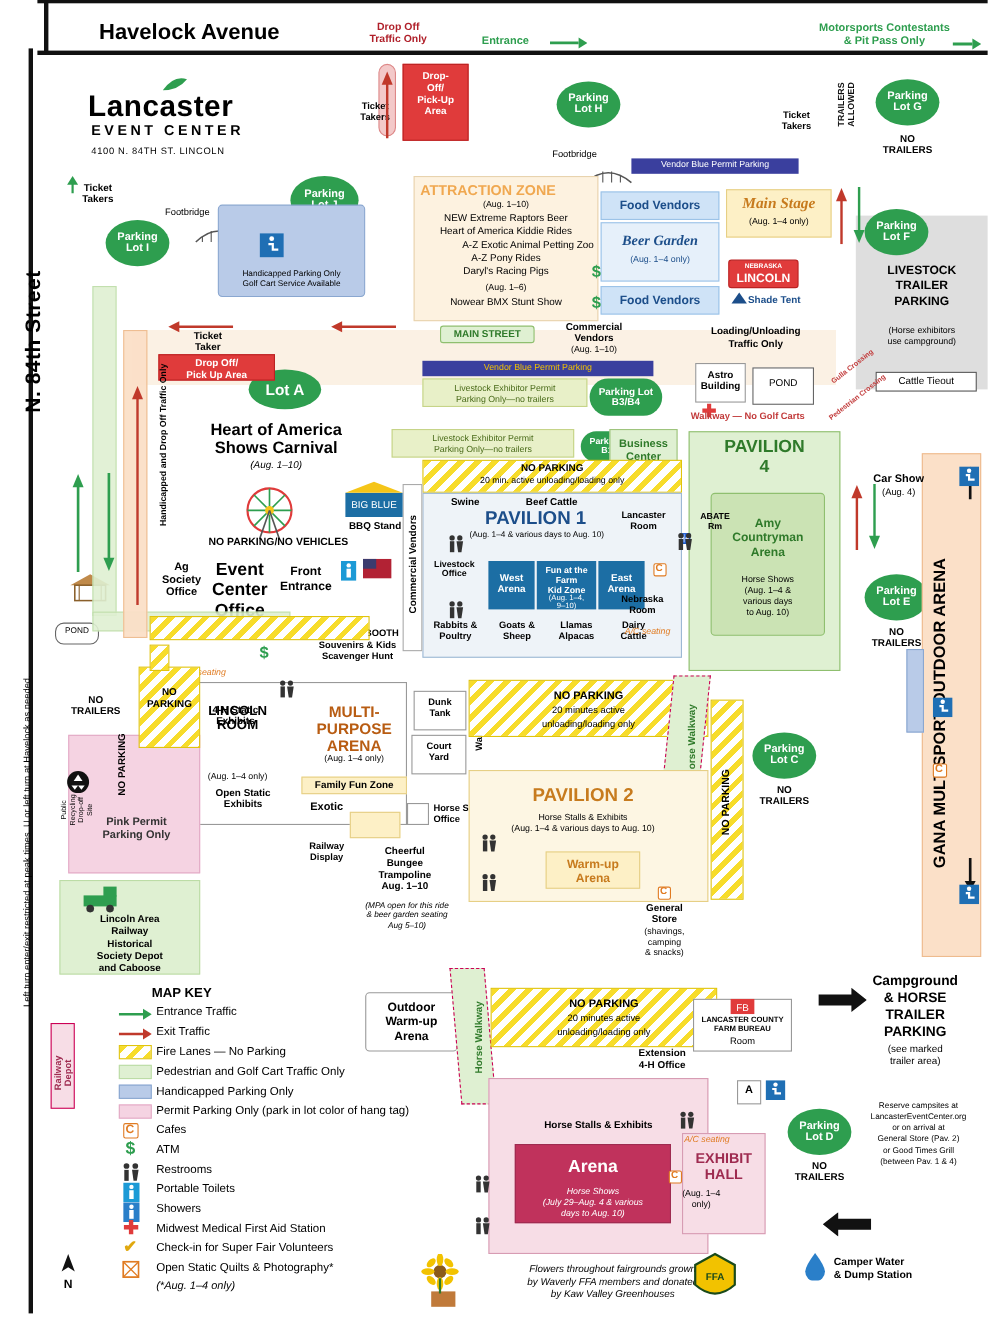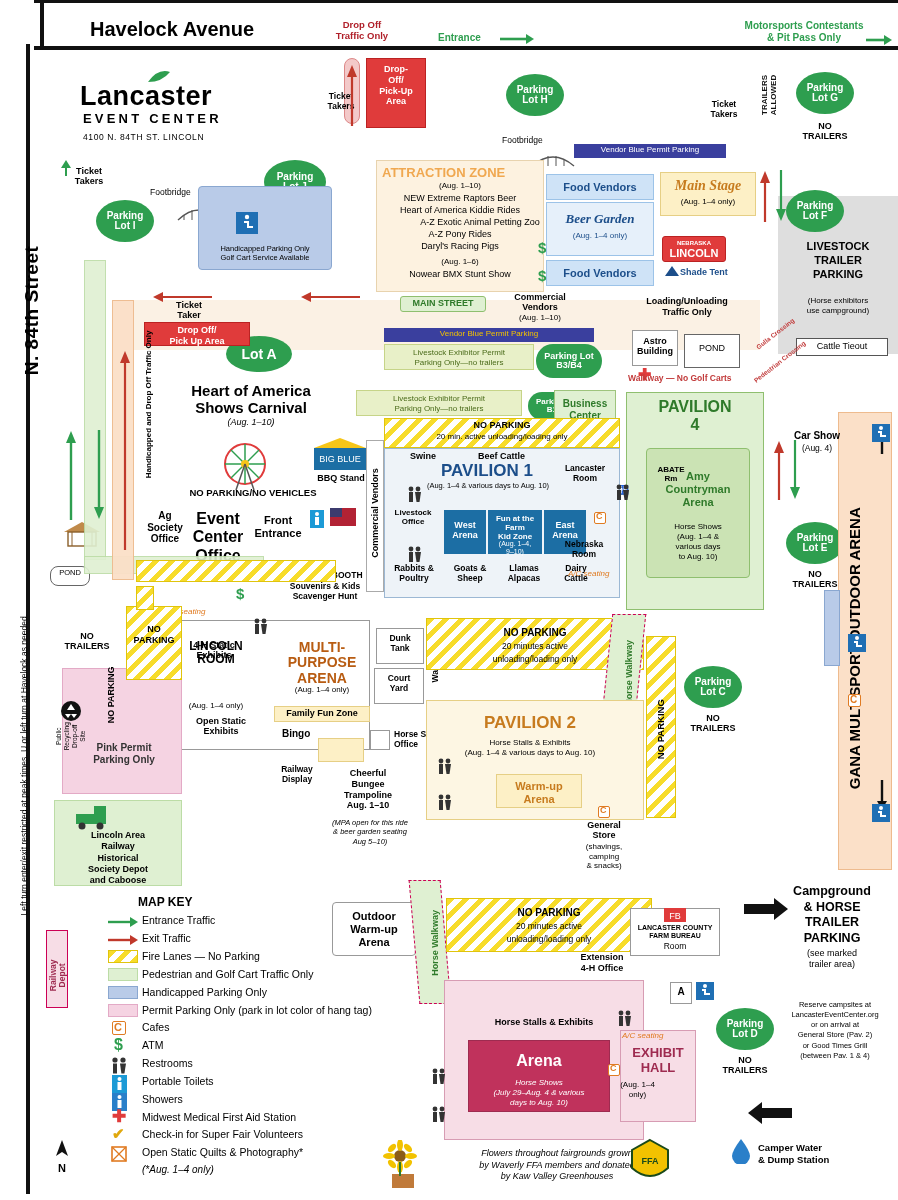--- a/index.html
+++ b/index.html
@@ -191,21 +191,21 @@
 <div class="lbl b" style="left:628px;top:374px;font-size:8.5px;color:#c23b3b;">Walkway — No Golf Carts</div>
 
 <div class="box hatchy" style="left:384px;top:418px;width:236px;height:30px;"></div>
 <div class="lbl b ctr" style="left:384px;top:420px;width:236px;font-size:9px;line-height:1.25;">NO PARKING<br><span style="font-size:8px;font-weight:normal;">20 min. active unloading/loading only</span></div>
 
 <div class="box" style="left:626px;top:392px;width:138px;height:218px;background:#dff0d2;border:1.5px solid #8fbf6f;"></div>
 <div class="lbl b ctr" style="left:630px;top:398px;width:130px;font-size:16px;color:#2f7a2a;line-height:1.1;">PAVILION<br>4</div>
 <div class="box" style="left:646px;top:448px;width:104px;height:130px;background:#cbe3b4;border:1px solid #8fbf6f;border-radius:4px;"></div>
 <div class="lbl b ctr" style="left:646px;top:470px;width:104px;font-size:11px;color:#2f7a2a;line-height:1.2;">Amy<br>Countryman<br>Arena</div>
 <div class="lbl ctr" style="left:646px;top:522px;width:104px;font-size:8px;line-height:1.25;">Horse Shows<br>(Aug. 1–4 &amp;<br>various days<br>to Aug. 10)</div>
-<div class="lbl b ctr" style="left:653px;top:466px;width:36px;font-size:8px;line-height:1.1;">ABATE<br>Rm</div>
+<div class="lbl b ctr" style="left:632px;top:466px;width:36px;font-size:8px;line-height:1.1;">ABATE<br>Rm</div>
 <div class="lbl" style="left:618px;top:486px;font-size:9px;">🚻</div>
 
 <div class="box" style="left:384px;top:448px;width:236px;height:150px;background:#eef3f8;border:1.5px solid #9cb8d4;"></div>
 <div class="lbl b ctr" style="left:412px;top:462px;width:150px;font-size:17px;color:#1c4e8a;">PAVILION 1</div>
 <div class="lbl ctr" style="left:398px;top:482px;width:180px;font-size:7.5px;">(Aug. 1–4 &amp; various days to Aug. 10)</div>
 <div class="lbl b" style="left:410px;top:452px;font-size:9px;">Swine</div>
 <div class="lbl b" style="left:478px;top:452px;font-size:9px;">Beef Cattle</div>
 <div class="box" style="left:444px;top:510px;width:42px;height:44px;background:#1c6ea4;"></div>
 <div class="lbl b ctr" style="left:444px;top:520px;width:42px;font-size:9px;color:#fff;line-height:1.15;">West<br>Arena</div>
 <div class="box" style="left:488px;top:510px;width:54px;height:44px;background:#1c6ea4;"></div>
@@ -286,21 +286,21 @@
 <div class="lbl b ctr" style="left:272px;top:622px;width:94px;font-size:8.5px;line-height:1.2;">Commercial<br>Vendors</div>
 <div class="lbl i" style="left:164px;top:608px;font-size:8px;color:#e07b22;">A/C seating</div>
 
 <div class="box" style="left:174px;top:620px;width:196px;height:130px;background:#fff;border:1.5px solid #999;"></div>
 <div class="lbl b ctr" style="left:272px;top:640px;width:100px;font-size:14px;color:#b85c12;line-height:1.1;">MULTI-<br>PURPOSE<br>ARENA</div>
 <div class="lbl ctr" style="left:272px;top:686px;width:100px;font-size:8px;">(Aug. 1–4 only)</div>
 <div class="lbl b ctr" style="left:176px;top:640px;width:80px;font-size:12px;line-height:1.1;">LINCOLN<br>ROOM</div>
 <div class="lbl ctr" style="left:176px;top:702px;width:80px;font-size:8px;">(Aug. 1–4 only)</div>
 <div class="lbl b ctr" style="left:176px;top:640px;width:76px;font-size:9px;line-height:1.15;">4-H Static<br>Exhibits</div>
 <div class="lbl b ctr" style="left:182px;top:716px;width:78px;font-size:9px;line-height:1.15;">Open Static<br>Exhibits</div>
-<div class="lbl b" style="left:282px;top:728px;font-size:10px;">Bingo</div>
+<div class="lbl b" style="left:282px;top:728px;font-size:10px;">Exotic</div>
 <div class="box" style="left:274px;top:706px;width:96px;height:16px;background:#fdf0c6;border:1px solid #e6cf85;"></div>
 <div class="lbl b ctr" style="left:274px;top:709px;width:96px;font-size:9px;">Family Fun Zone</div>
 <svg class="abs" style="left:252px;top:618px;" width="16" height="18">
     <circle cx="5" cy="3" r="2.4" fill="#333"></circle>
     <rect x="3" y="6" width="4" height="10" fill="#333"></rect>
     <circle cx="12" cy="3" r="2.4" fill="#333"></circle>
     <path d="M9 6h6l-1.5 10h-3z" fill="#333"></path>
   </svg>
 
 <div class="box" style="left:376px;top:628px;width:48px;height:36px;background:#fff;border:1px solid #999;"></div>

